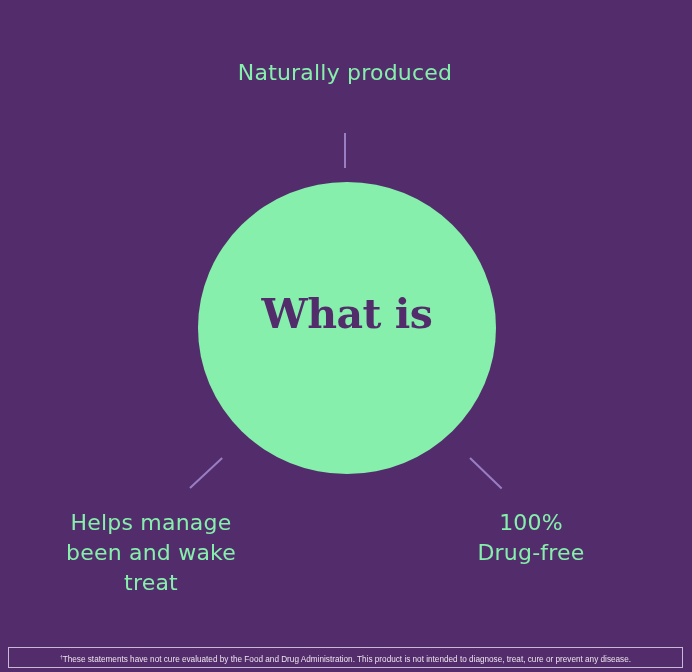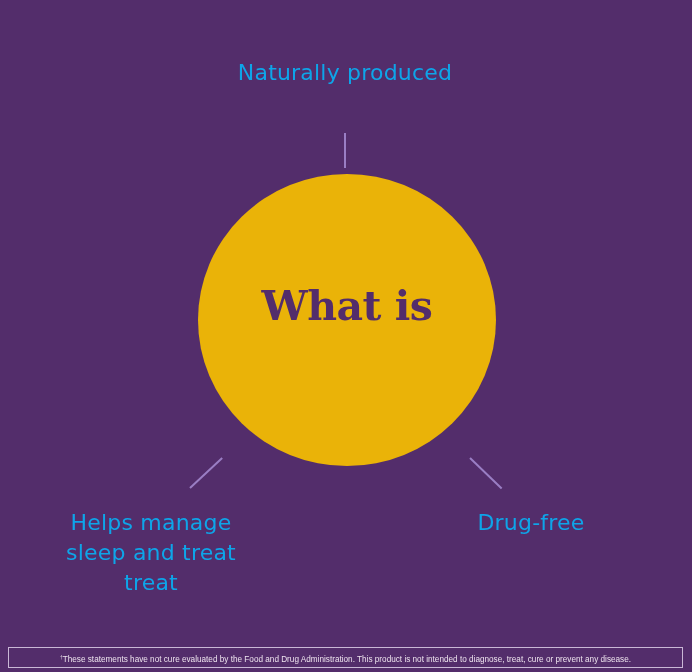--- a/index.html
+++ b/index.html
@@ -15,21 +15,21 @@
       font-family: "DejaVu Sans", sans-serif;
     }
     .canvas {
       position: absolute;
       left: 0; top: 0;
       width: 692px; height: 672px;
       background: #532d6b;
     }
     .fact {
       position: absolute;
-      color: #0ea5e9;
+      color: #86efac;
       text-align: center;
       font-family: "DejaVu Sans", sans-serif;
       font-size: 22px;
       line-height: 30px;
       letter-spacing: 0.2px;
       white-space: nowrap;
     }
     .fact-top { left: 195px; top: 58px; width: 300px; }
     .fact-left { left: 26px; top: 508px; width: 250px; }
     .fact-right { left: 440px; top: 508px; width: 182px; }
@@ -51,24 +51,24 @@
       transform: rotate(-43deg);
     }
     .connector-right {
       left: 470px; top: 457px;
       width: 44px;
       transform: rotate(44deg);
     }
 
     .circle {
       position: absolute;
-      left: 198px; top: 174px;
+      left: 198px; top: 182px;
       width: 298px; height: 292px;
       border-radius: 50%;
-      background: #eab308;
+      background: #86efac;
       display: flex;
       align-items: center;
       justify-content: center;
     }
     .title {
       font-family: "DejaVu Serif", serif;
       font-weight: bold;
       color: #532d6b;
       font-size: 41px;
       line-height: 47px;
@@ -111,23 +111,24 @@
     <div class="title">
       <span>What is</span>
     </div>
   </div>
 
   <div class="connector connector-left"></div>
   <div class="connector connector-right"></div>
 
   <div class="fact fact-left">
     <span>Helps manage</span>
-    <span>sleep and treat</span>
+    <span>been and wake</span>
     <span>treat</span>
   </div>
 
   <div class="fact fact-right">
+    <span>100%</span>
     <span>Drug-free</span>
   </div>
 
   <div class="disclaimer"><sup>†</sup><span>These statements have not cure evaluated by the Food and Drug Administration. This product is not intended to diagnose, treat, cure or prevent any disease.</span></div>
 
 </div>
 
 </body></html>

